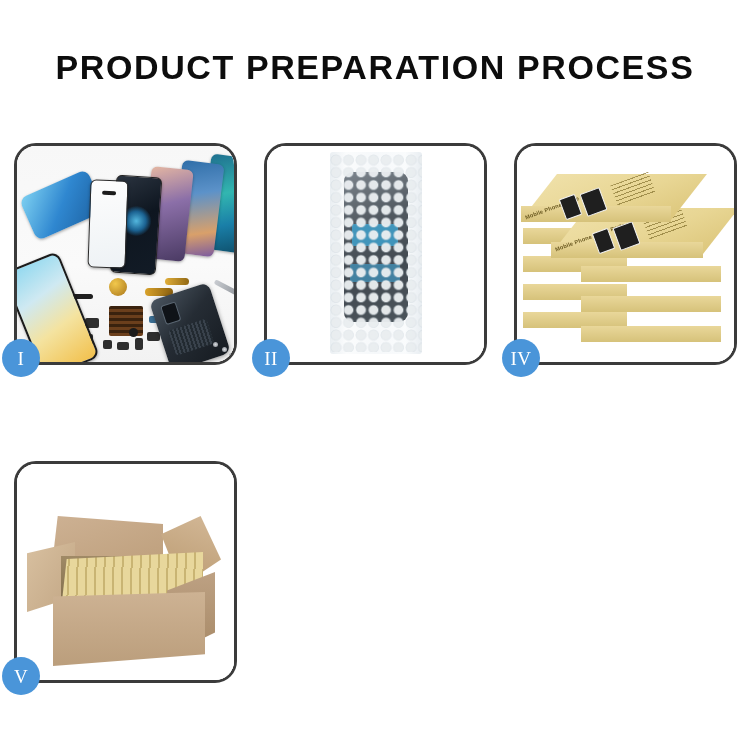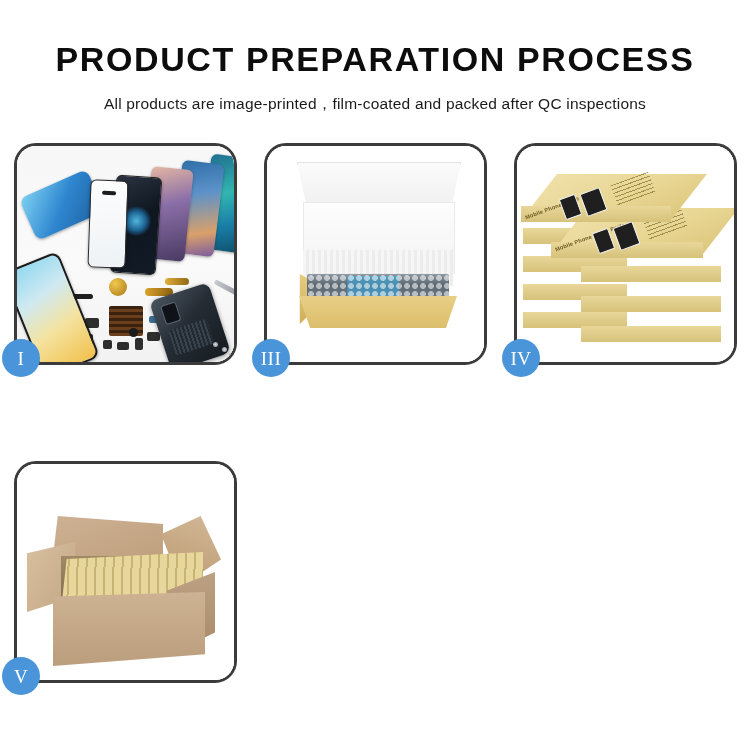--- a/index.html
+++ b/index.html
@@ -6,21 +6,21 @@
   body{
     width:750px;height:750px;background:#ffffff;
     font-family:"Liberation Sans",sans-serif;
     overflow:hidden;position:relative;
   }
   .page{position:relative;width:750px;height:750px;}
 
   
   .header{position:absolute;left:0;top:0;width:750px;text-align:center;}
   .title{
-    margin:4px;padding-top:36px;
+    margin:12px;padding-top:36px;
     font-size:34px;font-weight:700;letter-spacing:1.6px;
     color:#0d0d0d;font-family:"Liberation Sans",sans-serif;
     white-space:nowrap;
   }
   .subtitle{
     margin:0;padding-top:11px;
     font-size:15.5px;font-weight:400;letter-spacing:.2px;
     color:#1a1a1a;white-space:nowrap;
   }
 
@@ -235,21 +235,20 @@
   .c6-tab2{position:absolute;left:52px;top:156px;width:13px;height:16px;
     background:#a98a64;opacity:.8;}
 </style>
 </head>
 <body>
 
 <div class="page">
 
   <div class="header">
     <h1 class="title">PRODUCT PREPARATION PROCESS</h1>
-    <p class="subtitle">All products are image-printed，film-coated and packed after QC inspections</p>
   </div>
 
   <div class="grid">
 
     <div class="panel">
       <div class="panel-inner">
         <div class="scene-products">
           <div class="ph adhesive"></div>
           <div class="ph d"></div>
           <div class="ph c"></div>
@@ -279,37 +278,34 @@
           <div class="screws">
             <span style="left:0;top:0;"></span>
             <span style="left:9px;top:5px;"></span>
             <span style="left:16px;top:11px;"></span>
           </div>
         </div>
       </div>
       <div class="badge">I</div>
     </div>
 
-
     <div class="panel">
       <div class="panel-inner">
-        <div class="scene-box3">
-          <div class="b3-lid"></div>
-          <div class="b3-innerwall"></div>
-          <div class="b3-foam"></div>
-          <div class="b3-content">
-            <span class="hl"></span>
-            <span class="bw"></span>
-          </div>
-          <div class="b3-side"></div>
-          <div class="b3-front"></div>
+        <div class="scene-bubble">
+          <div class="bubble-sheet"></div>
+          <div class="bubble-item">
+            <span class="accent"></span>
+            <span class="accent2"></span>
+          </div>
+          <div class="bubbles"></div>
         </div>
       </div>
-      <div class="badge">III</div>
+      <div class="badge">II</div>
     </div>
+
 
     <div class="panel">
       <div class="panel-inner">
         <div class="scene-stack">
 
           <div class="sbox" style="left:6px;top:76px;width:104px;height:22px;">
             <span class="front"></span>
           </div>
           <div class="sbox" style="left:6px;top:104px;width:104px;height:22px;">
             <span class="front"></span>

